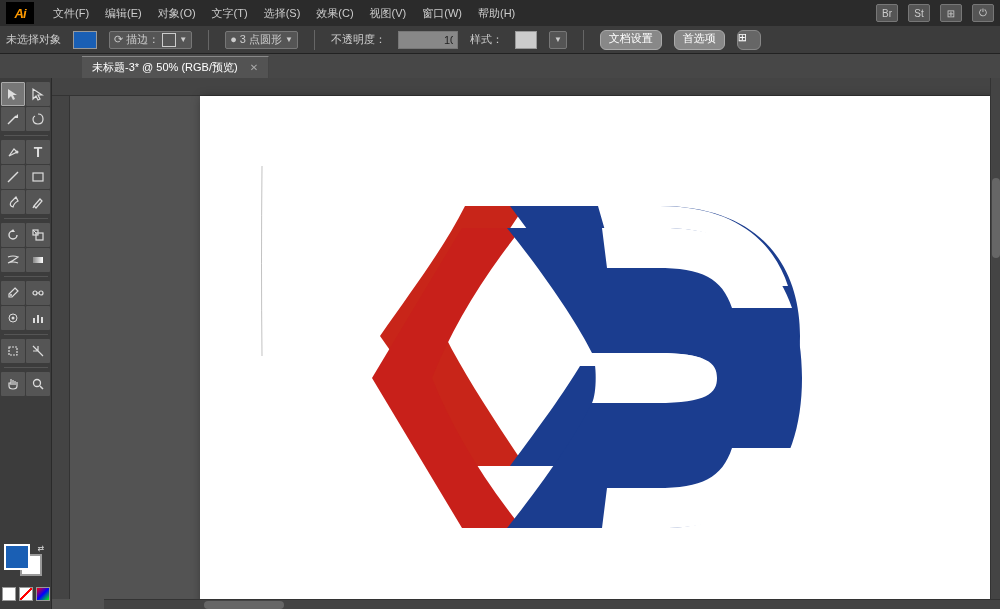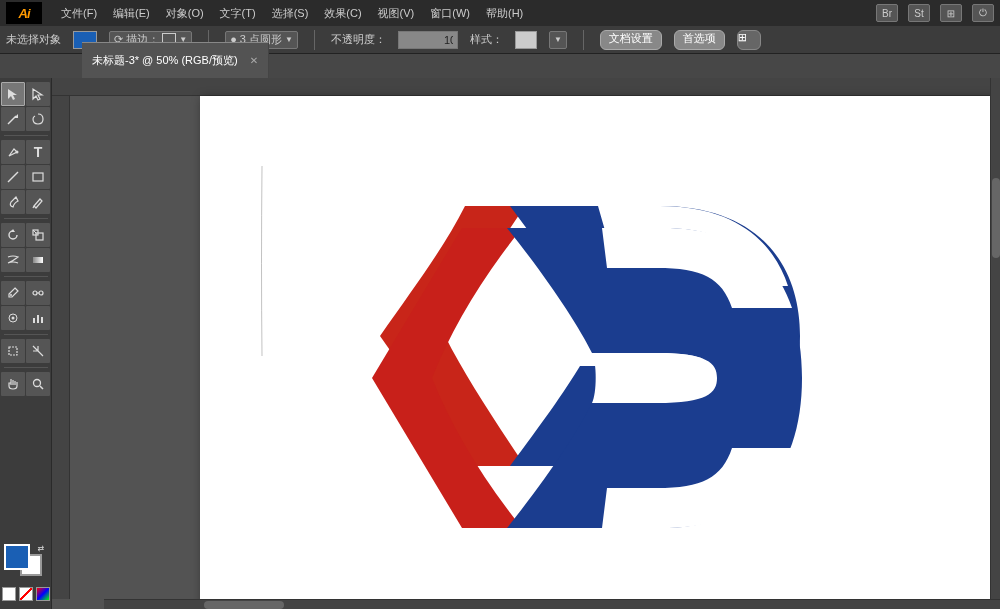--- a/index.html
+++ b/index.html
@@ -14,21 +14,21 @@
       padding: 0 6px;
       color: #ccc;
       font-size: 11px;
       gap: 12px;
     }
     #ai-logo {
       background: #000;
       color: #ff9a00;
       font-size: 13px;
       font-weight: bold;
-      width: 36px;
+      width: 28px;
       height: 22px;
       display: flex; align-items: center; justify-content: center;
       font-style: italic;
       letter-spacing: -1px;
     }
     #menu-bar {
       display: flex;
       gap: 2px;
       flex: 1;
     }
@@ -111,21 +111,21 @@
 
     
     #tab-bar {
       height: 24px;
       background: #474747;
       display: flex;
       align-items: flex-end;
       padding-left: 82px;
     }
     .tab {
-      height: 36px;
+      height: 22px;
       background: #636363;
       color: #ddd;
       font-size: 11px;
       padding: 0 10px;
       display: flex; align-items: center; gap: 12px;
       border-top: 1px solid #888;
       border-right: 1px solid #444;
       cursor: pointer;
     }
     .tab.active {

